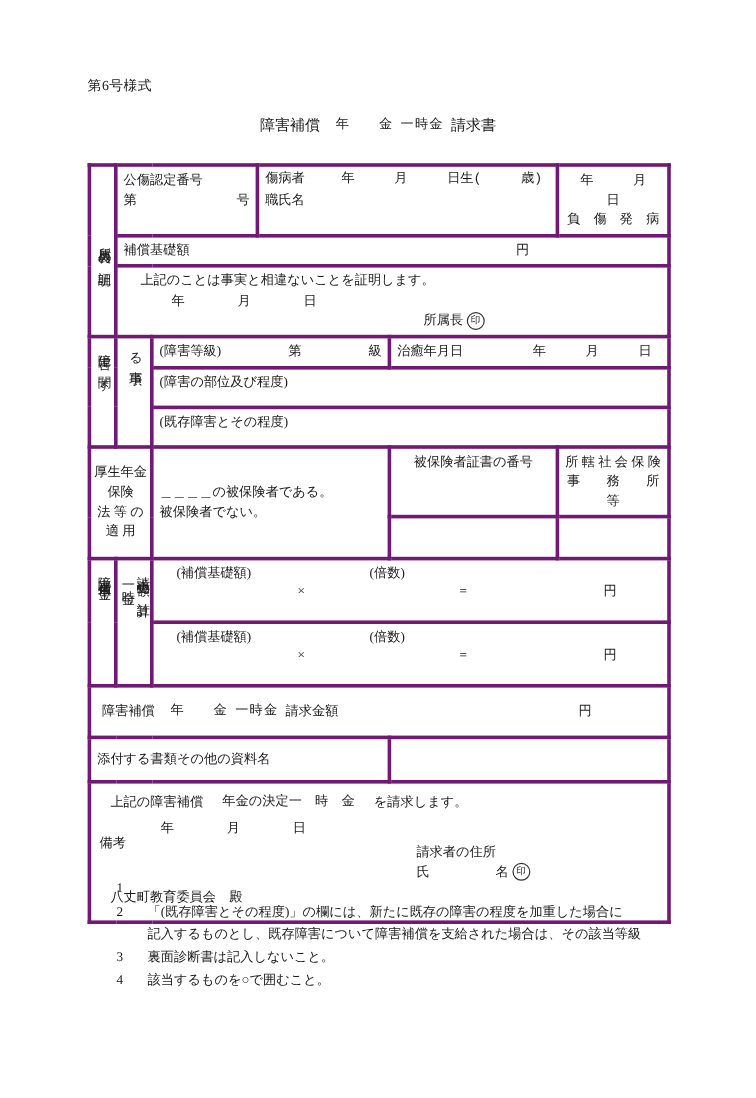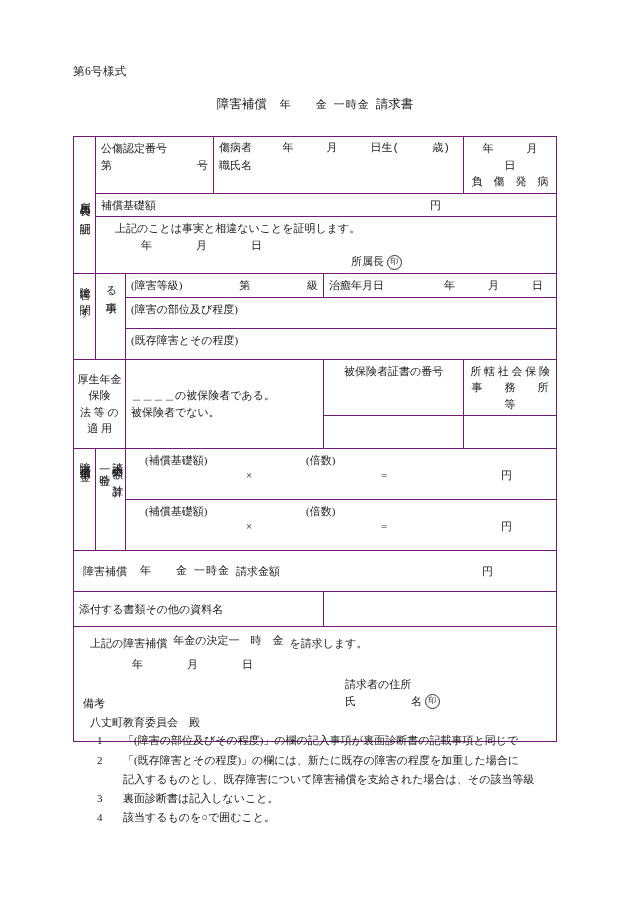--- a/index.html
+++ b/index.html
@@ -58,21 +58,21 @@
   .tbl {
     position: absolute;
     left: 73px;
     top: 136px;
     width: 483px;
     border-collapse: collapse;
     table-layout: fixed;
     font-size: 11px;
   }
   .tbl td {
-    border: 1px solid #701a75;
+    border: 3px solid #701a75;
     padding: 3px 5px;
     vertical-align: top;
     line-height: 1.5;
   }
   .vlab {
     writing-mode: vertical-rl;
     text-orientation: upright;
     letter-spacing: 2px;
     text-align: center;
     margin: 0 auto;
@@ -319,21 +319,21 @@
 
     <tr>
       <td colspan="4" style="height:28px;vertical-align:middle">
         <span>添付する書類その他の資料名</span>
       </td>
       <td colspan="3"></td>
     </tr>
 
     <tr>
       <td colspan="7" style="height:88px;padding:8px 6px 10px 6px">
-        <span style="display:flex;align-items:flex-start;gap:6px;padding-left:10px">
+        <span style="display:flex;align-items:center;gap:16px;padding-left:10px">
           <span>上記の障害補償</span>
           <span class="stack">
             <span>年金の決定</span>
             <span>一　時　金</span>
           </span>
           <span>を請求します。</span>
         </span>
         <span class="rowline" style="padding-left:52px;margin-top:4px">年　　　　月　　　　日</span>
         <span class="rowline" style="padding-left:265px;margin-top:4px">請求者の住所</span>
         <span class="rowline justify-l" style="padding-left:265px;padding-right:14px">
@@ -345,21 +345,20 @@
     </tr>
   </tbody>
     </table>
 
   <div class="notes">
     <div class="hd">備考</div>
 
     <div class="note-item">
       <span class="note-num">1</span>
       <span class="note-body">
-        <span class="rowline">「(障害の部位及びその程度)」の欄の記入事項が裏面診断書の記載事項と同じで</span>
       </span>
     </div>
 
     <div class="note-item">
       <span class="note-num">2</span>
       <span class="note-body">
         <span class="rowline">「(既存障害とその程度)」の欄には、新たに既存の障害の程度を加重した場合に</span>
         <span class="rowline">記入するものとし、既存障害について障害補償を支給された場合は、その該当等級</span>
       </span>
     </div>

